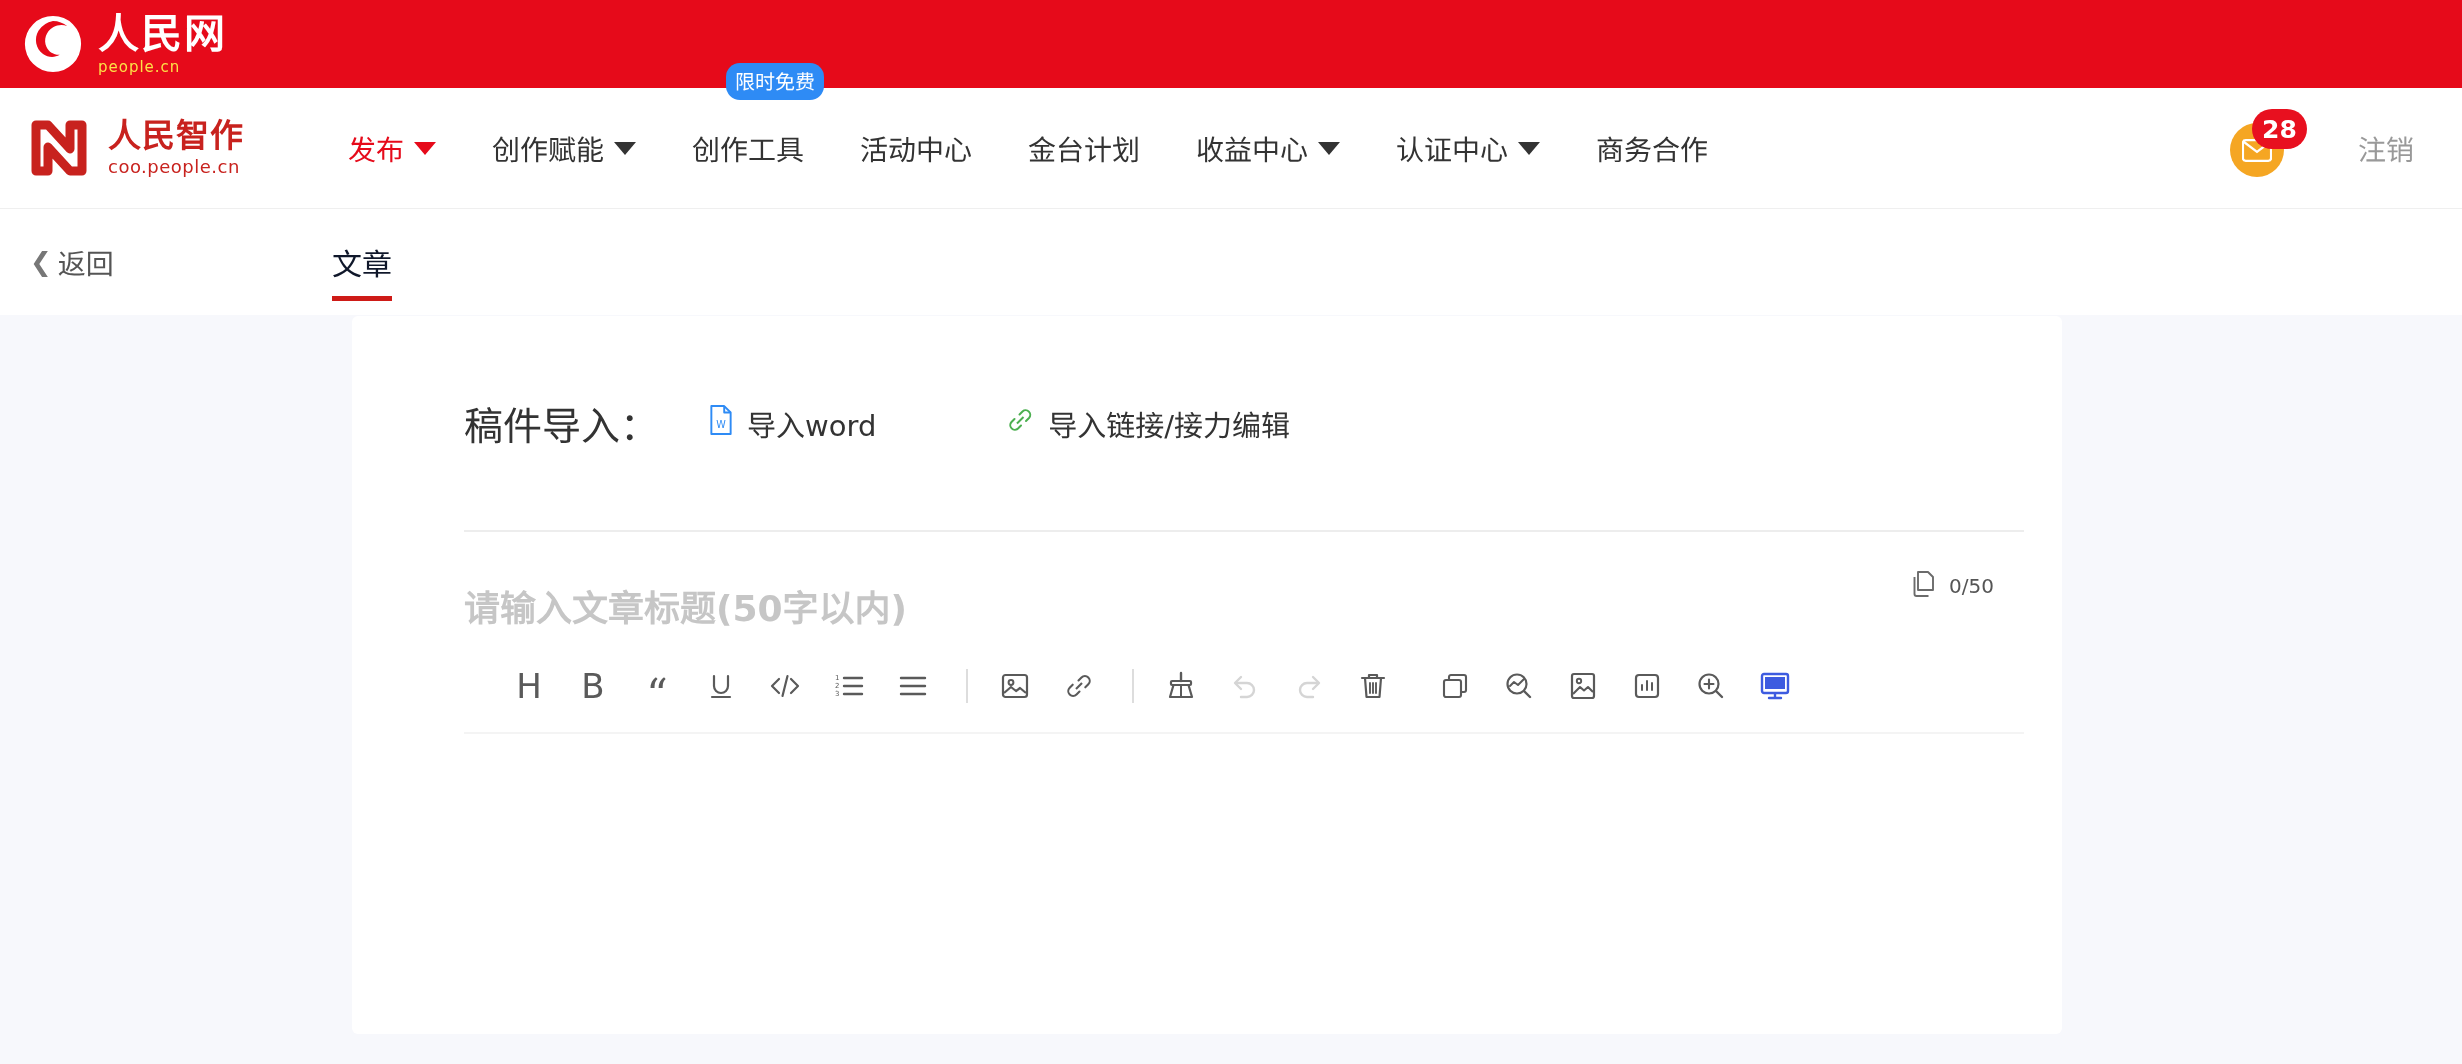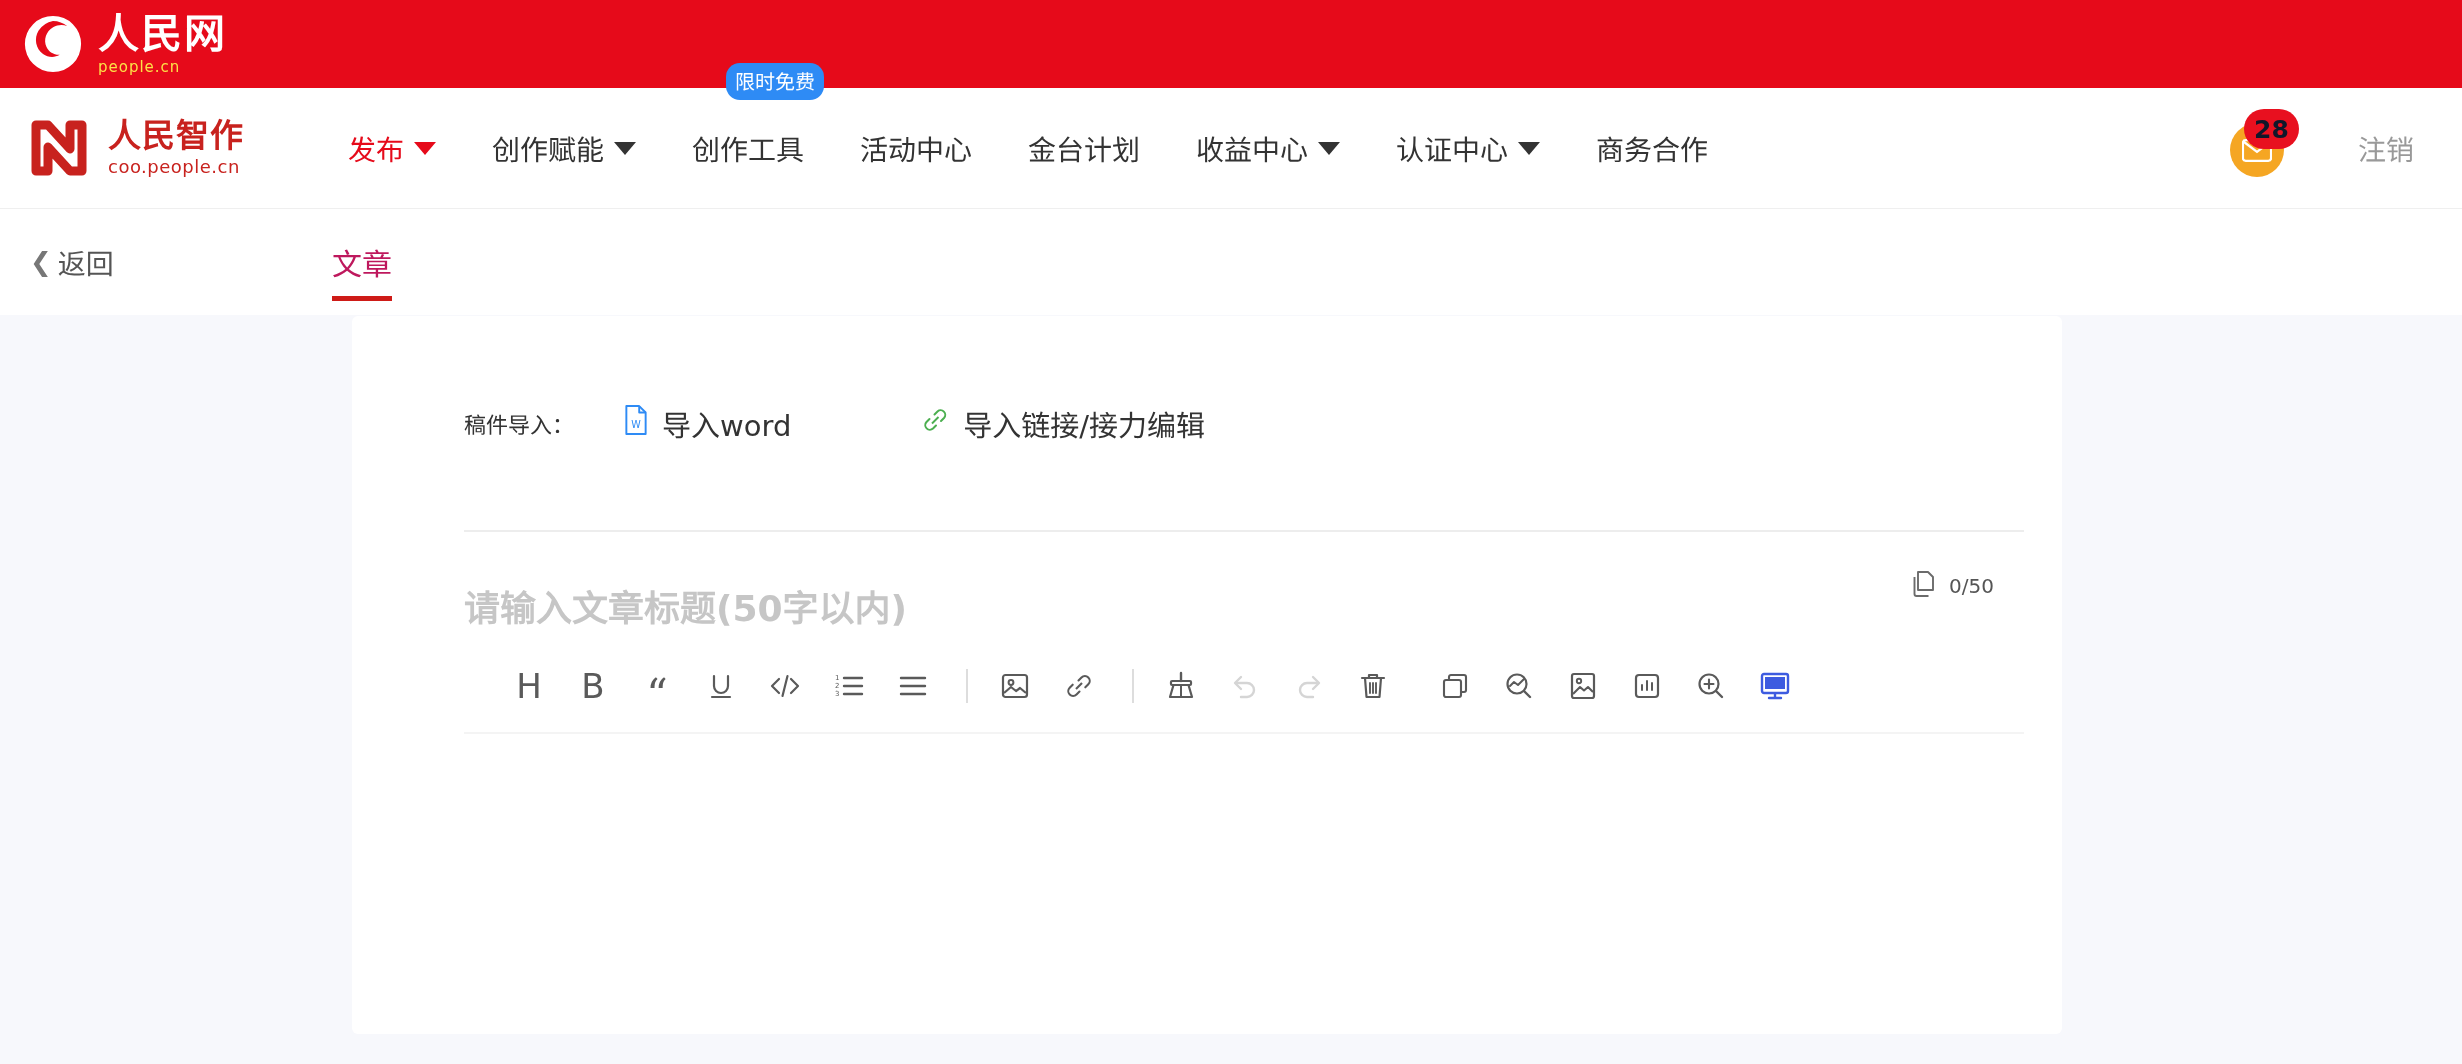--- a/index.html
+++ b/index.html
@@ -82,25 +82,25 @@
 
   .nav-right { margin-left: auto; display: flex; align-items: center; padding-right: 48px; gap: 70px; }
   .msg-wrap { position: relative; width: 58px; height: 58px; cursor: pointer; }
   .msg-circle {
     width: 54px; height: 54px; border-radius: 50%;
     background: #F5A623;
     display: flex; align-items: center; justify-content: center;
     margin-top: 4px;
   }
   .msg-badge {
-    position: absolute; top: -10px; left: 14px;
+    position: absolute; top: -10px; left: 22px;
     min-width: 54px; height: 40px;
     background: #E8101F;
     border-radius: 22px;
-    color: #0f172a; font-size: 25px; font-weight: 700;
+    color: #ffffff; font-size: 25px; font-weight: 700;
     display: flex; align-items: center; justify-content: center;
     padding: 0 10px;
     font-family: "DejaVu Sans", sans-serif;
   }
   .logout { font-size: 28px; color: #999; cursor: pointer; font-family: "DejaVu Sans", sans-serif; }
 
   
   .subbar {
     height: 107px;
     background: #fff;
@@ -113,21 +113,21 @@
     display: flex; align-items: center; gap: 6px;
     font-size: 28px; color: #555; cursor: pointer;
     padding-left: 30px; width: 312px;
     font-family: "DejaVu Sans", sans-serif;
   }
   .back .chev { font-size: 26px; color: #777; line-height: 1; }
   .tabs { display: flex; align-items: center; height: 100%; }
   .tab {
     position: relative; height: 100%;
     display: flex; align-items: center; justify-content: center;
-    font-size: 30px; color: #be185d; cursor: pointer; padding: 0 20px;
+    font-size: 30px; color: #0f172a; cursor: pointer; padding: 0 20px;
     font-family: "DejaVu Sans", sans-serif;
   }
   .tab .tabline {
     position: absolute; left: 20px; right: 20px; bottom: 14px;
     height: 5px; background: #CE1B17;
   }
 
   
   .page { height: 749px; background: #F7F8FC; padding-top: 0; }
   .card {
@@ -138,21 +138,21 @@
     margin-top: 1px;
     min-height: 700px;
     padding: 0 60px;
   }
   .import-row {
     display: flex; align-items: center;
     height: 214px;
     padding-left: 52px;
     gap: 0;
   }
-  .import-label { font-size: 22px; color: #333; font-family: "DejaVu Sans", sans-serif; }
+  .import-label { font-size: 39px; color: #333; font-family: "DejaVu Sans", sans-serif; }
   .import-action {
     display: flex; align-items: center; gap: 14px;
     font-size: 29px; color: #333; cursor: pointer;
     font-family: "DejaVu Sans", sans-serif;
   }
   .import-action.word { margin-left: 50px; }
   .import-action.link { margin-left: 130px; }
 
   .divider { height: 2px; background: #EDEDED; margin: 0 0 0 52px; width: 1560px; }
   .divider.soft { background: #F4F4F4; }

